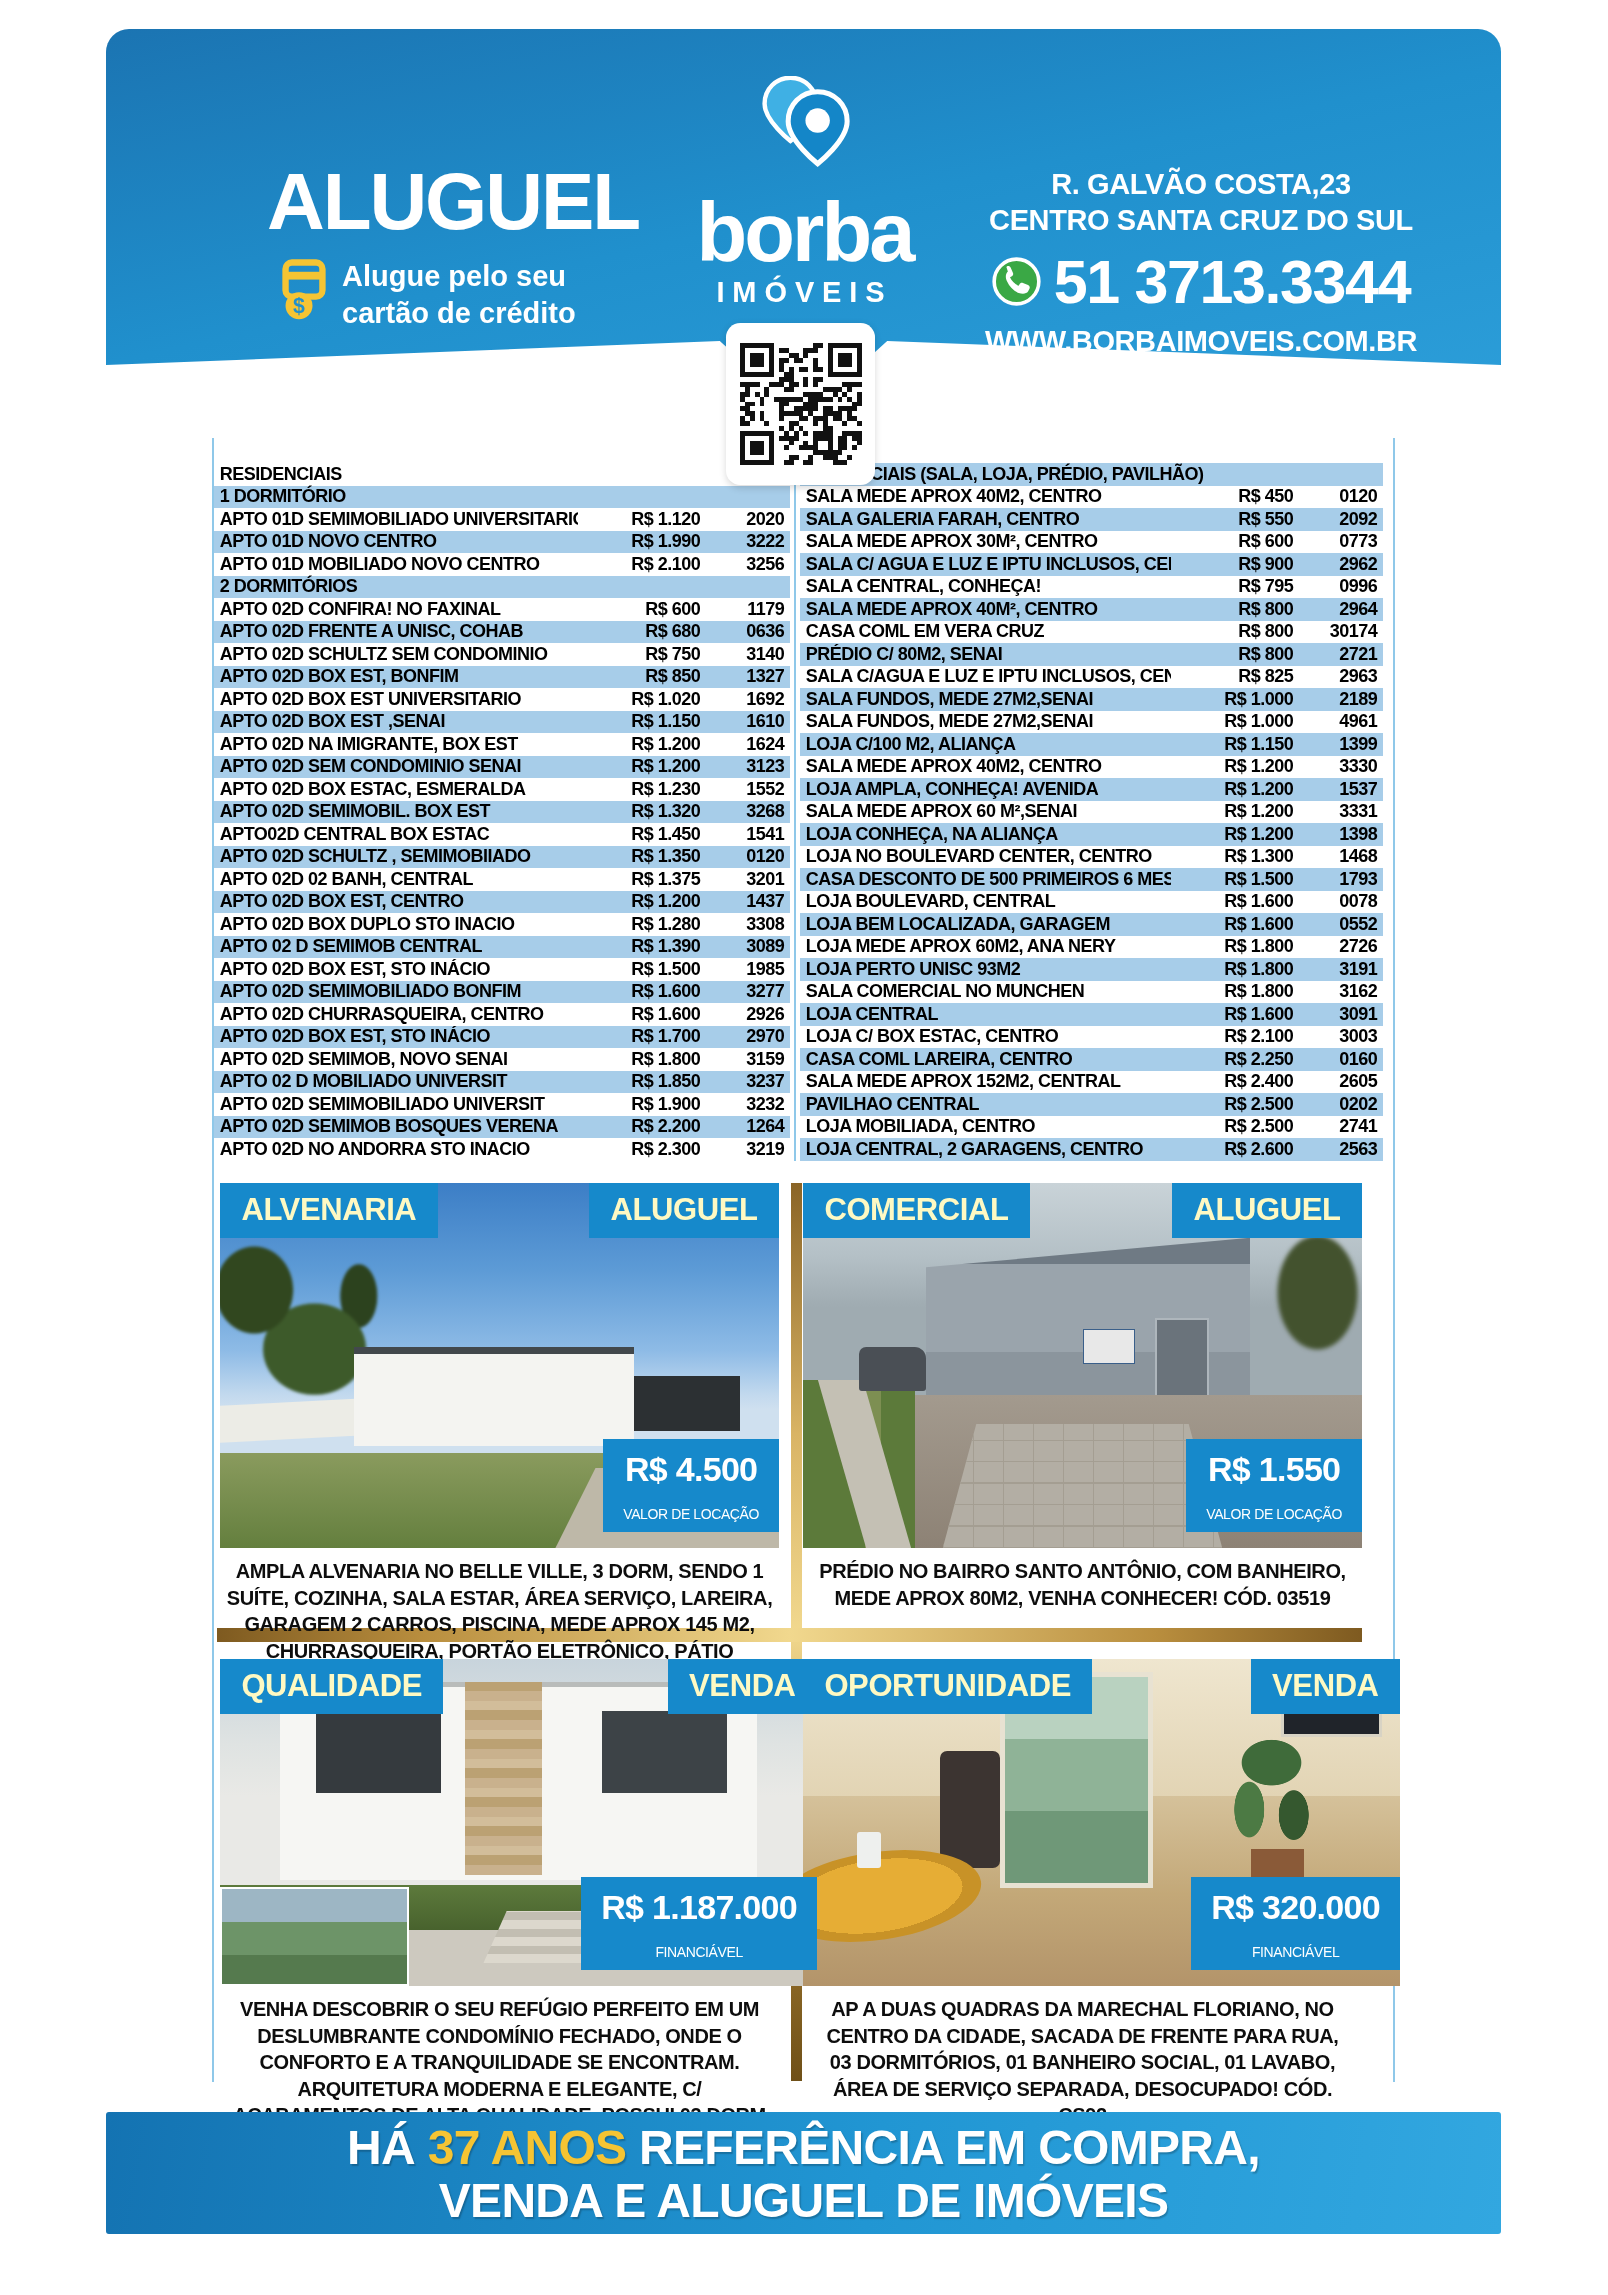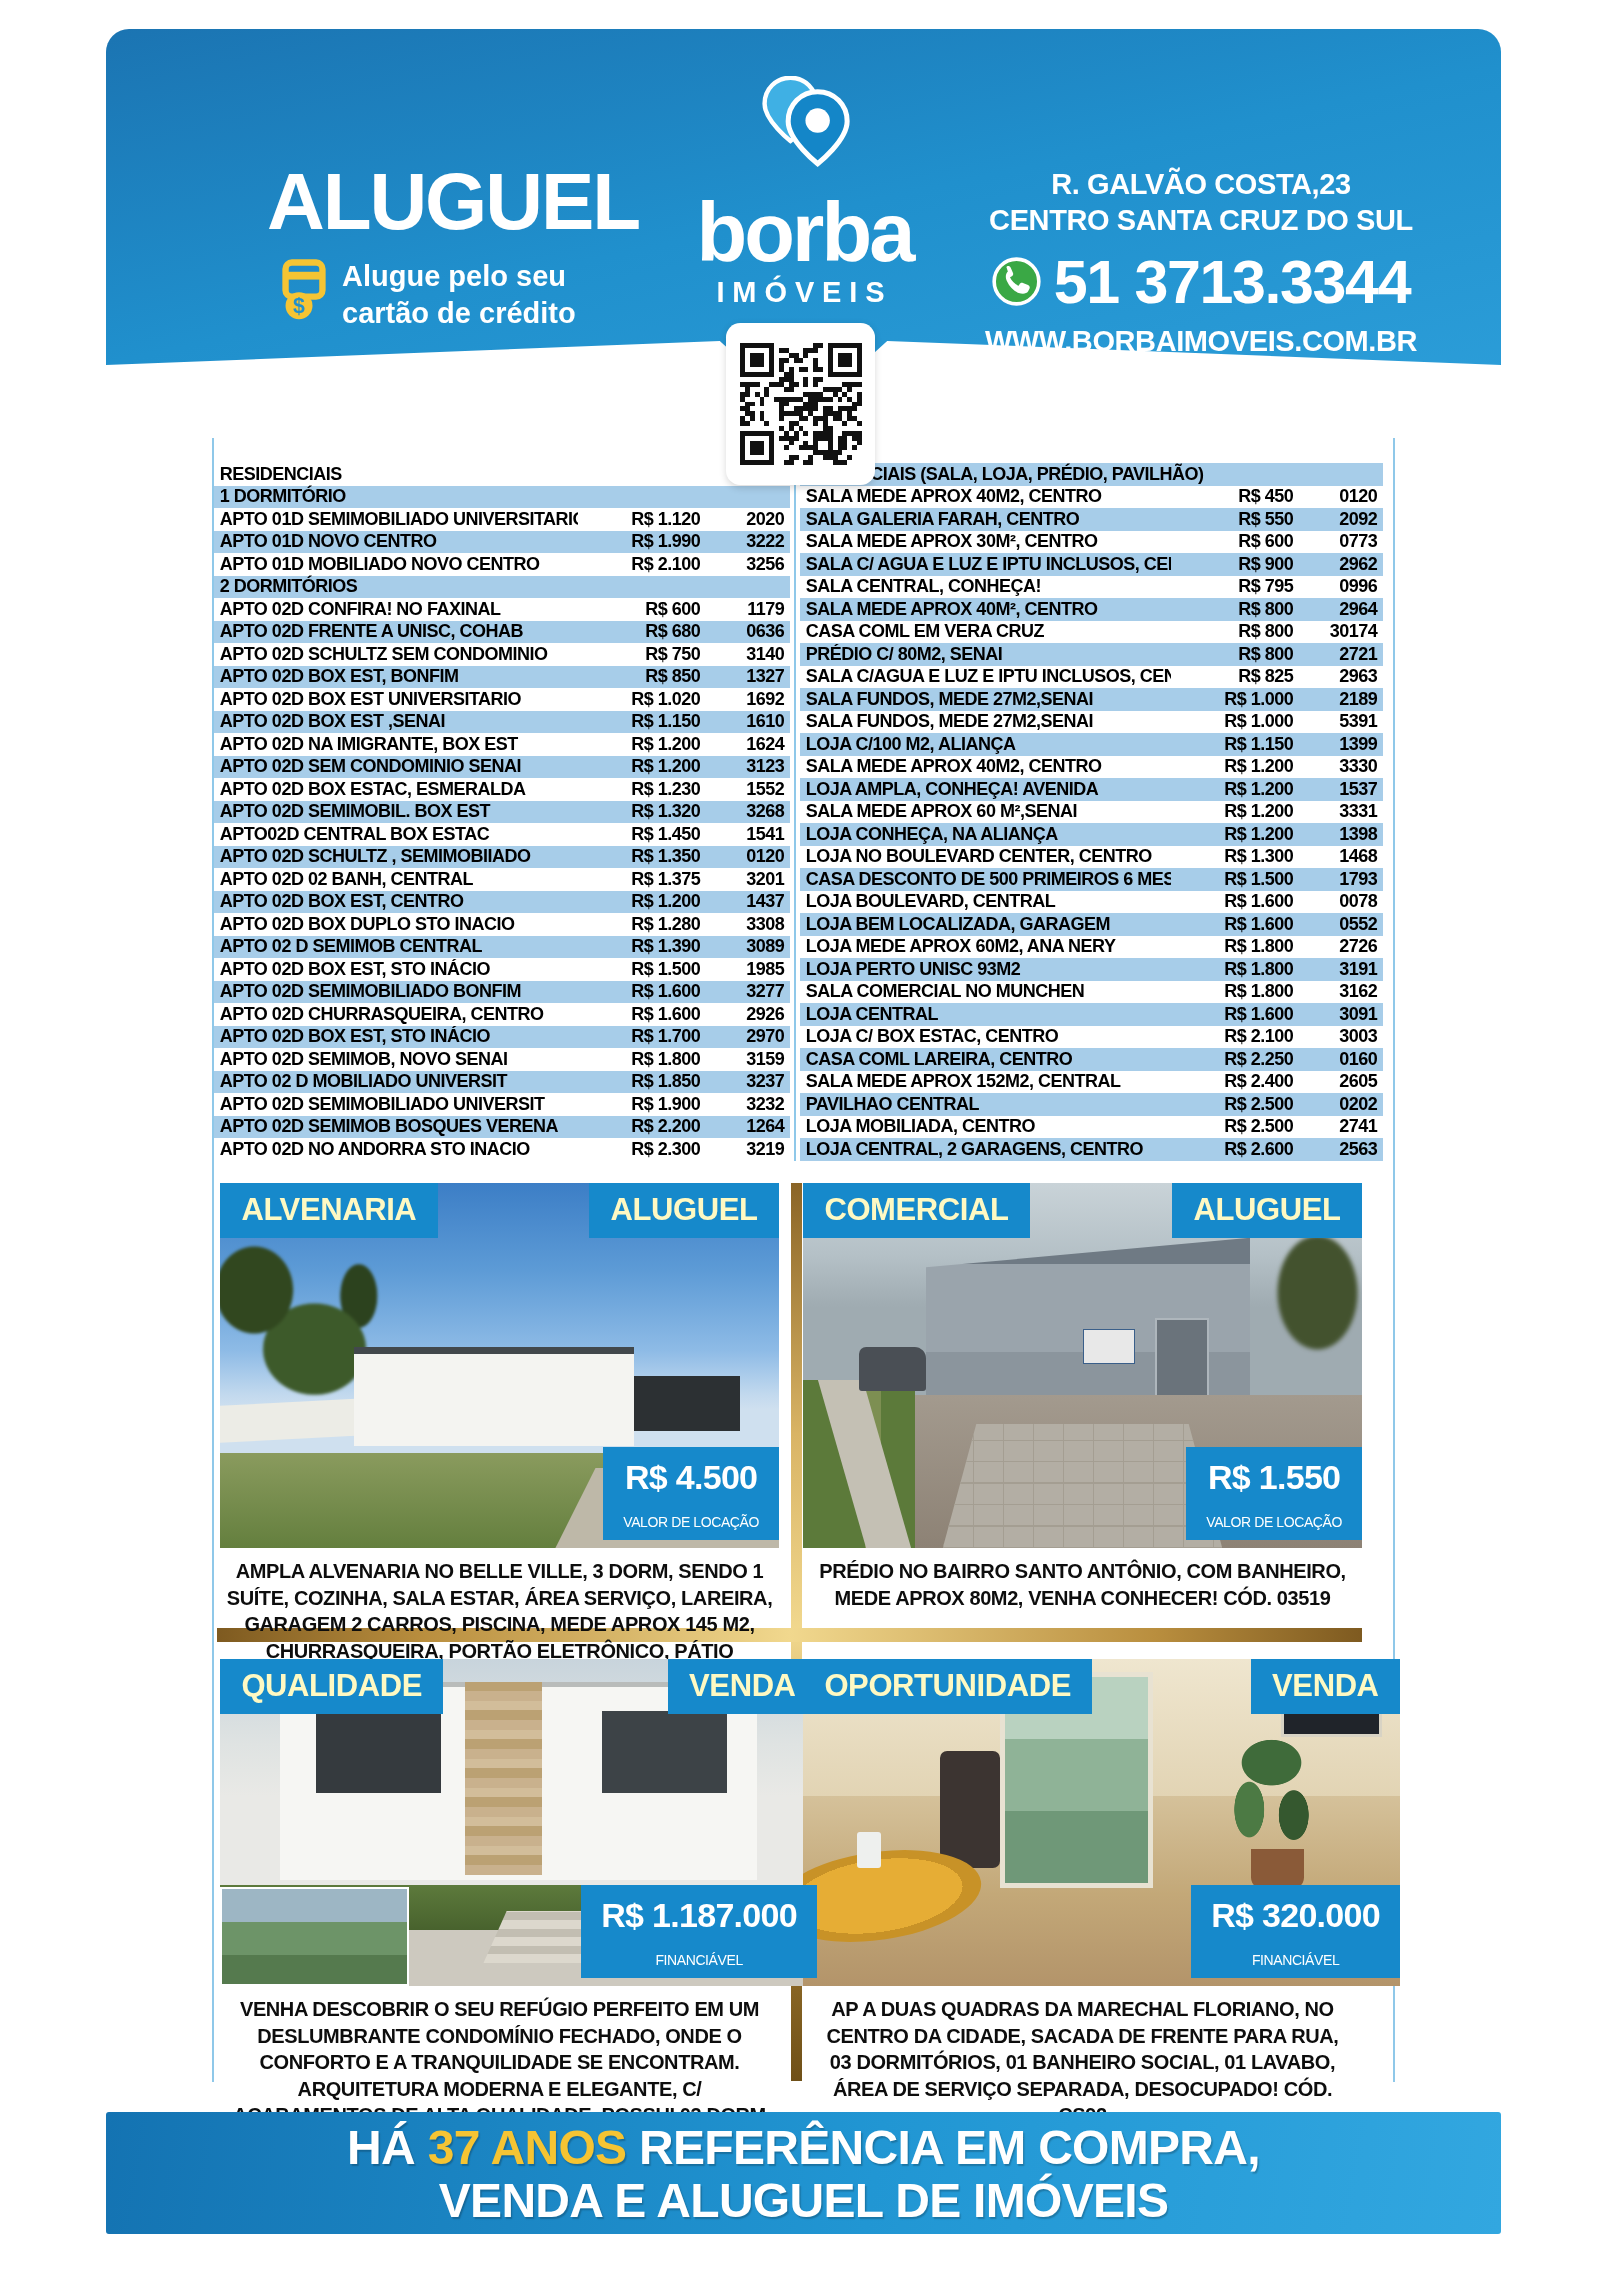--- a/index.html
+++ b/index.html
@@ -56,21 +56,21 @@
 
   
   .card{position:absolute;width:559px;}
   .c1{left:220px;top:1183px;} .c2{left:803px;top:1183px;}
   .c3{left:220px;top:1659px;} .c4{left:803px;top:1659px;}
   .photo{position:relative;width:100%;overflow:hidden;}
   .card.top .photo{height:365px;} .card.bot .photo{height:327px;padding-left:38px;}
   .badge{position:absolute;top:0;background:#1689cb;color:#fef9c3;font-weight:700;
          font-size:31px;padding:9.3px 21.4px;z-index:3;letter-spacing:-0.4px;}
   .badge.tag{left:0;} .badge.deal{right:0;}
-  .price-badge{position:absolute;right:0;bottom:8px;background:#1689cb;color:#fff;z-index:3;
+  .price-badge{position:absolute;right:0;bottom:16px;background:#1689cb;color:#fff;z-index:3;
                text-align:center;padding:11.4px 20px 10px;min-width:129px;}
   .price-badge .price{font-size:34px;font-weight:700;letter-spacing:-0.7px;}
   .price-badge .caption{font-size:14px;font-weight:400;margin-top:17px;letter-spacing:-0.4px;}
   .desc{margin-top:10px;text-align:center;font-weight:700;font-size:20px;line-height:26.5px;
         letter-spacing:-0.4px;color:#0d0d0d;padding:0 5.7px;}
 
   
   .photo>div{position:absolute;}
   .ph1{background:linear-gradient(180deg,#3c7ec6 0%,#5d9bd6 24%,#8ebbe6 46%,#c2d9ee 58%,#cfe0ef 62%);}
   .p1-trees{left:-4%;top:12%;width:36%;height:54%;filter:blur(1.4px);
@@ -608,21 +608,21 @@
           <span class="cd">2963</span>
         </div>
         <div class="trow item hl">
           <span class="nm">SALA FUNDOS, MEDE 27M2,SENAI</span>
           <span class="pr">R$ 1.000</span>
           <span class="cd">2189</span>
         </div>
         <div class="trow item">
           <span class="nm">SALA FUNDOS, MEDE 27M2,SENAI</span>
           <span class="pr">R$ 1.000</span>
-          <span class="cd">5391</span>
+          <span class="cd">4961</span>
         </div>
         <div class="trow item hl">
           <span class="nm">LOJA C/100 M2, ALIANÇA</span>
           <span class="pr">R$ 1.150</span>
           <span class="cd">1399</span>
         </div>
         <div class="trow item">
           <span class="nm">SALA MEDE APROX 40M2, CENTRO</span>
           <span class="pr">R$ 1.200</span>
           <span class="cd">3330</span>

